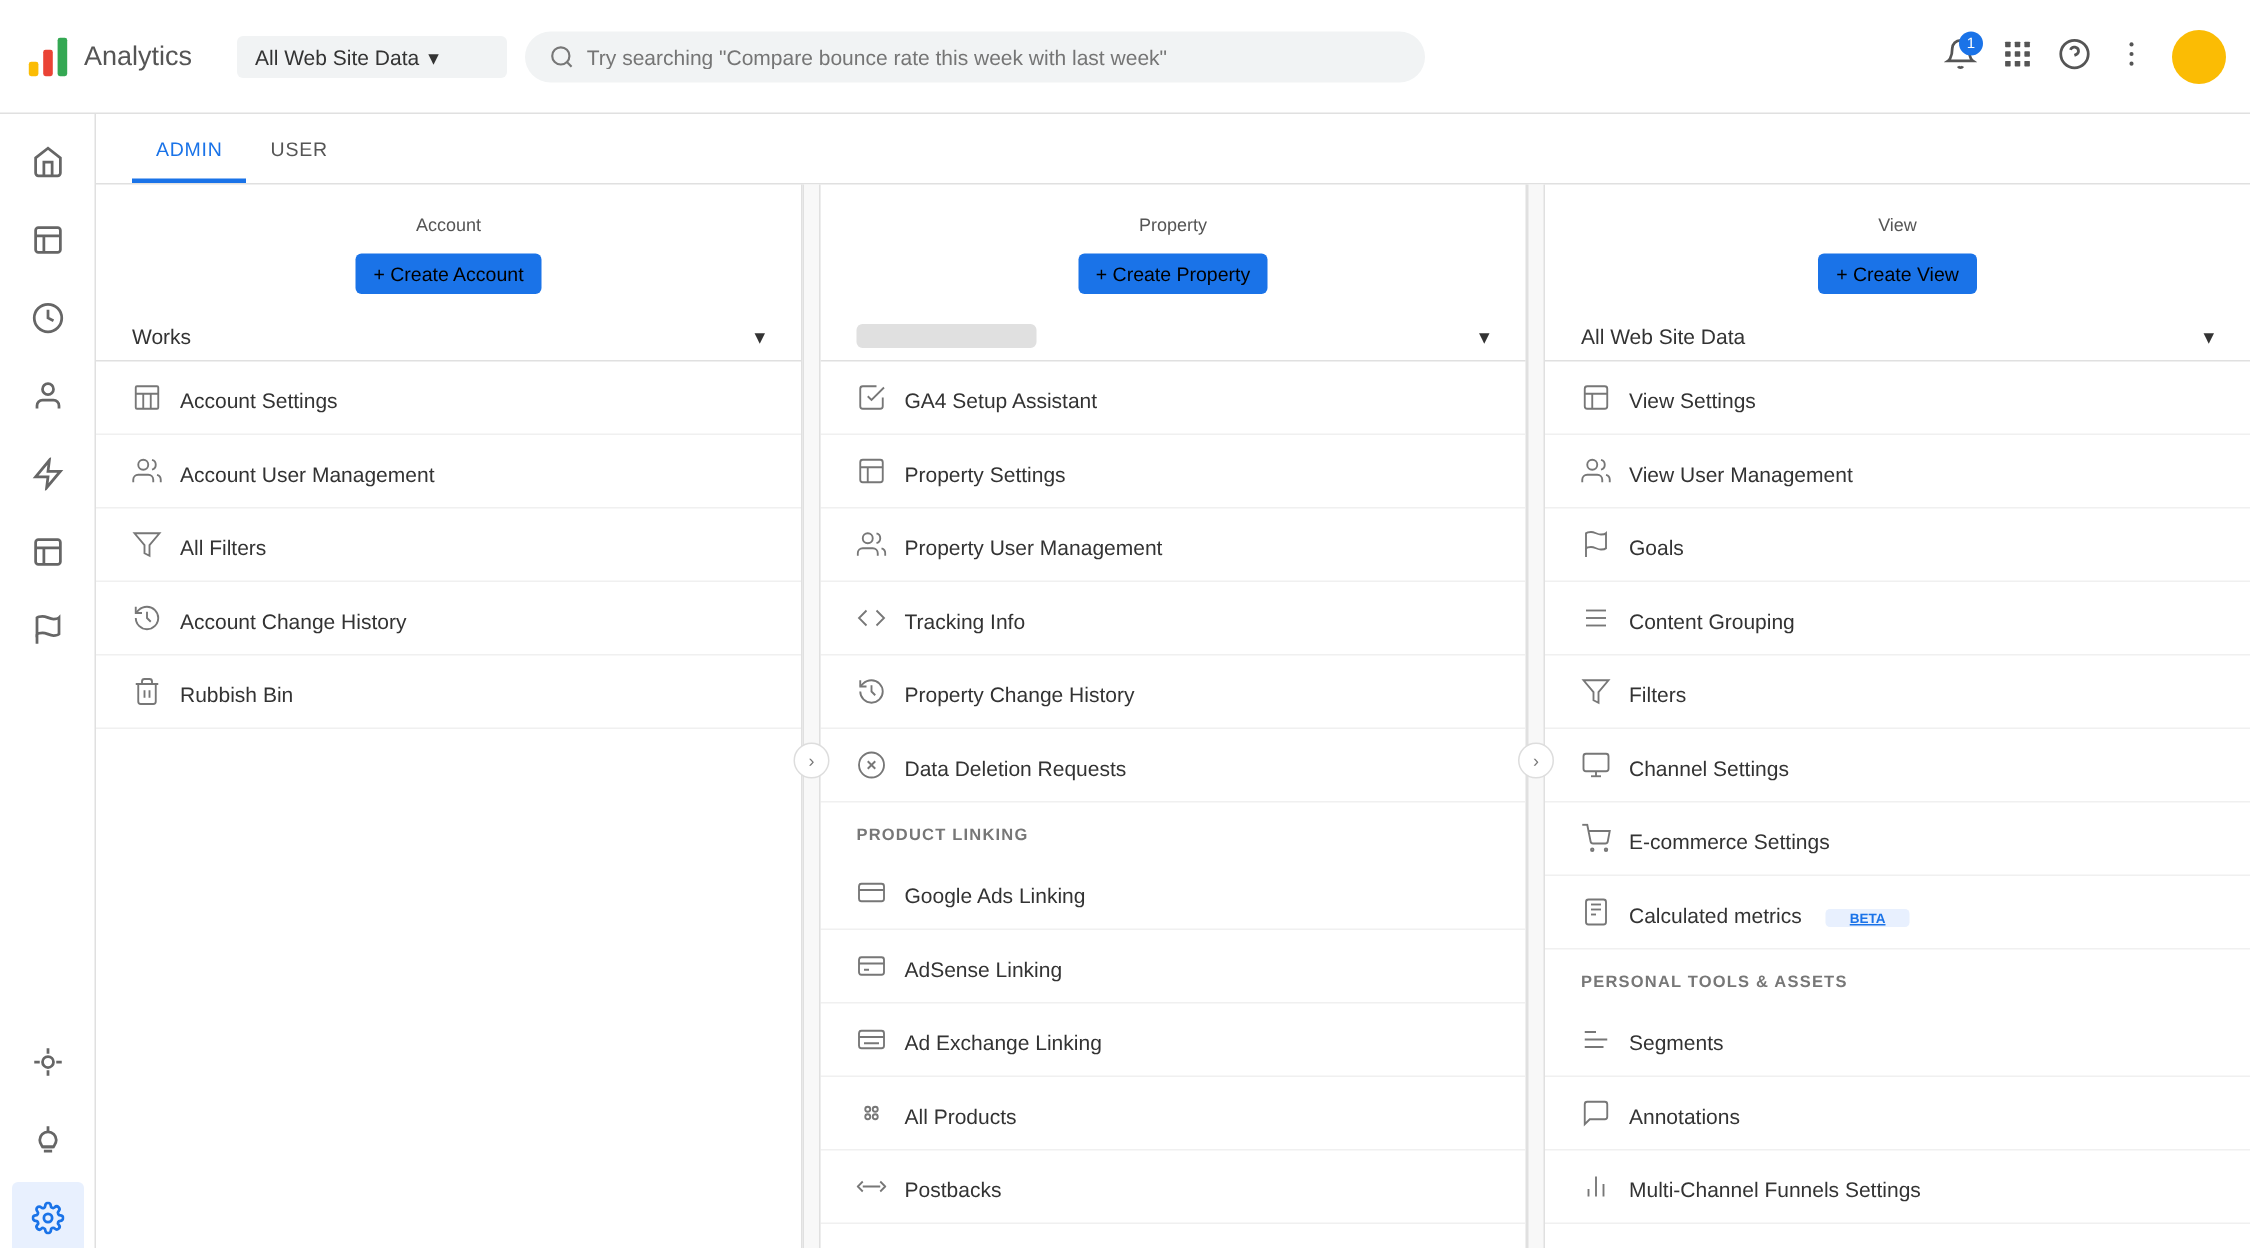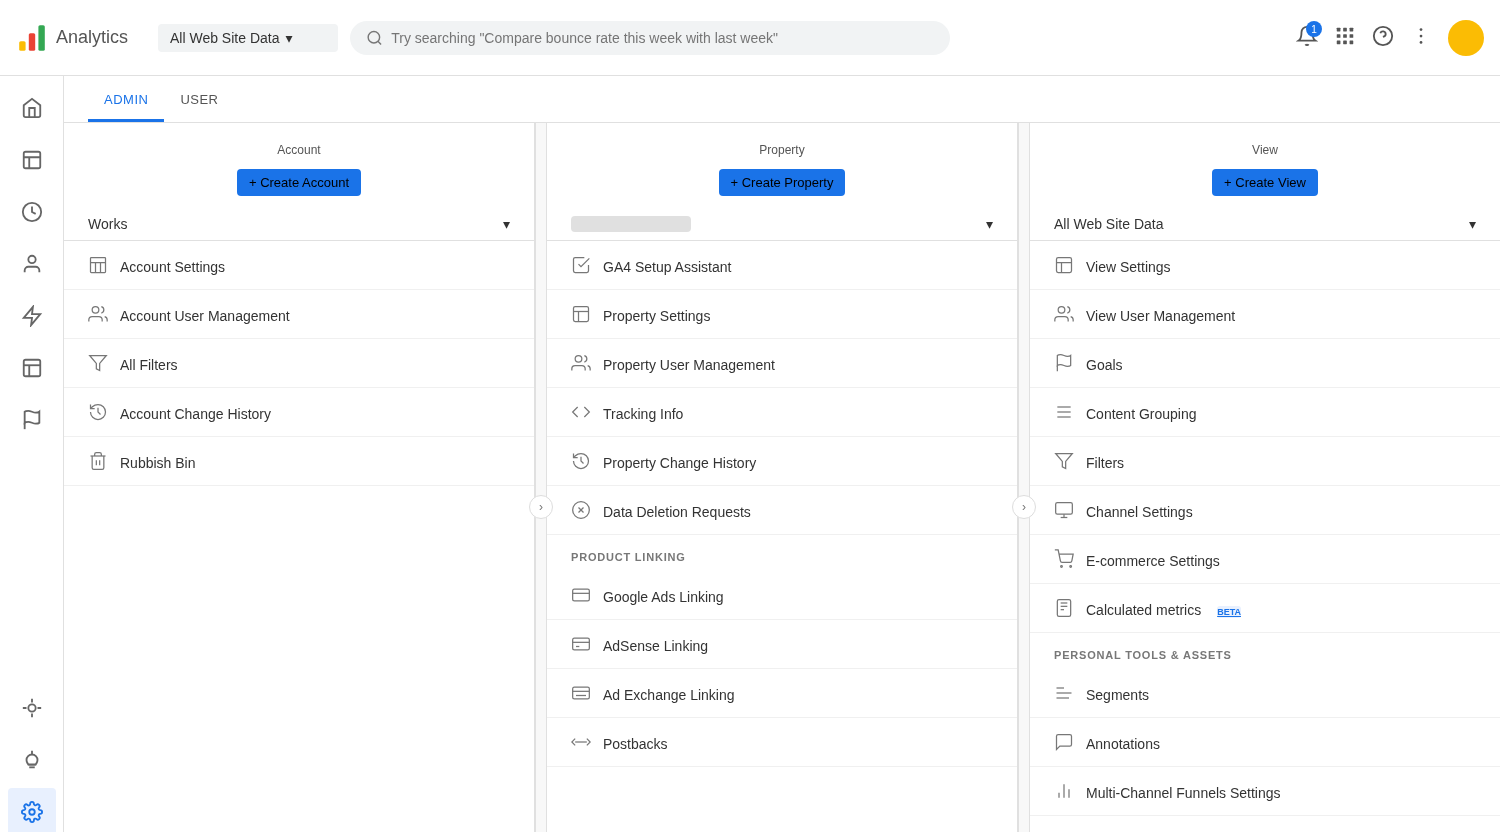--- a/index.html
+++ b/index.html
@@ -123,21 +123,21 @@
     .blurred-dropdown {
       padding: 8px 24px; border-bottom: 1px solid #e0e0e0;
       display: flex; align-items: center; justify-content: space-between;
     }
     .blurred-text {
       background: #e0e0e0; border-radius: 4px; height: 16px; width: 120px;
     }
 
     .beta-badge {
       font-size: 9px; color: #1a73e8; font-weight: 600;
-      background: #e8f0fe; padding: 1px 0; border-radius: 3px;
+      background: #e8f0fe; padding: 1px 16px; border-radius: 3px;
       margin-left: 4px; vertical-align: middle; text-decoration: underline;
     }
   </style>
 </head>
 <body>
 
 <nav class="top-nav">
   <div class="logo-area">
 
     <svg class="logo-icon" viewBox="0 0 40 40">
@@ -441,20 +441,31 @@
                 <rect x="2" y="5" width="20" height="14" rx="2"></rect>
                 <line x1="2" y1="10" x2="22" y2="10"></line>
                 <line x1="6" y1="15" x2="18" y2="15"></line>
               </svg>
           </span>
           <span>Ad Exchange Linking</span>
         </div>
         <div class="menu-item">
           <span class="menu-item-icon">
             <svg viewBox="0 0 24 24" fill="none" stroke="currentColor" stroke-width="1.5">
+                <circle cx="9" cy="9" r="2"></circle>
+                <circle cx="15" cy="9" r="2"></circle>
+                <circle cx="9" cy="15" r="2"></circle>
+                <circle cx="15" cy="15" r="2"></circle>
+              </svg>
+          </span>
+          <span>All Products</span>
+        </div>
+        <div class="menu-item">
+          <span class="menu-item-icon">
+            <svg viewBox="0 0 24 24" fill="none" stroke="currentColor" stroke-width="1.5">
                 <line x1="5" y1="12" x2="19" y2="12"></line>
                 <polyline points="5 8 1 12 5 16"></polyline>
                 <polyline points="19 8 23 12 19 16"></polyline>
               </svg>
           </span>
           <span>Postbacks</span>
         </div>
       </div>
 
       <div class="col-divider">

